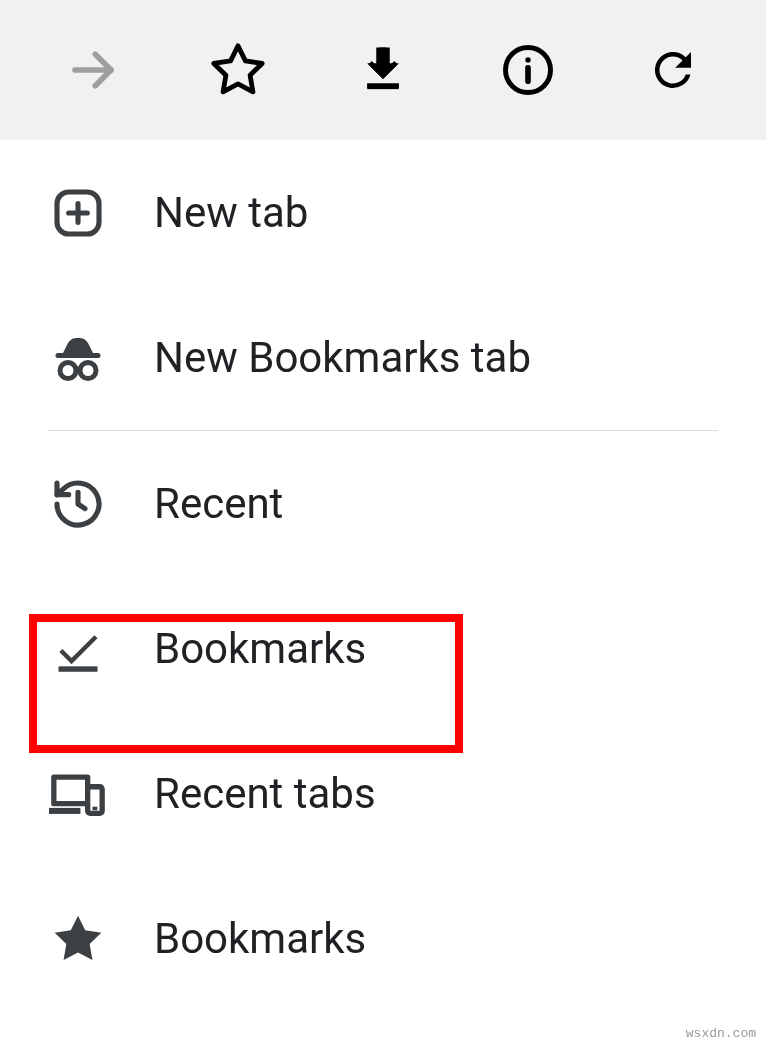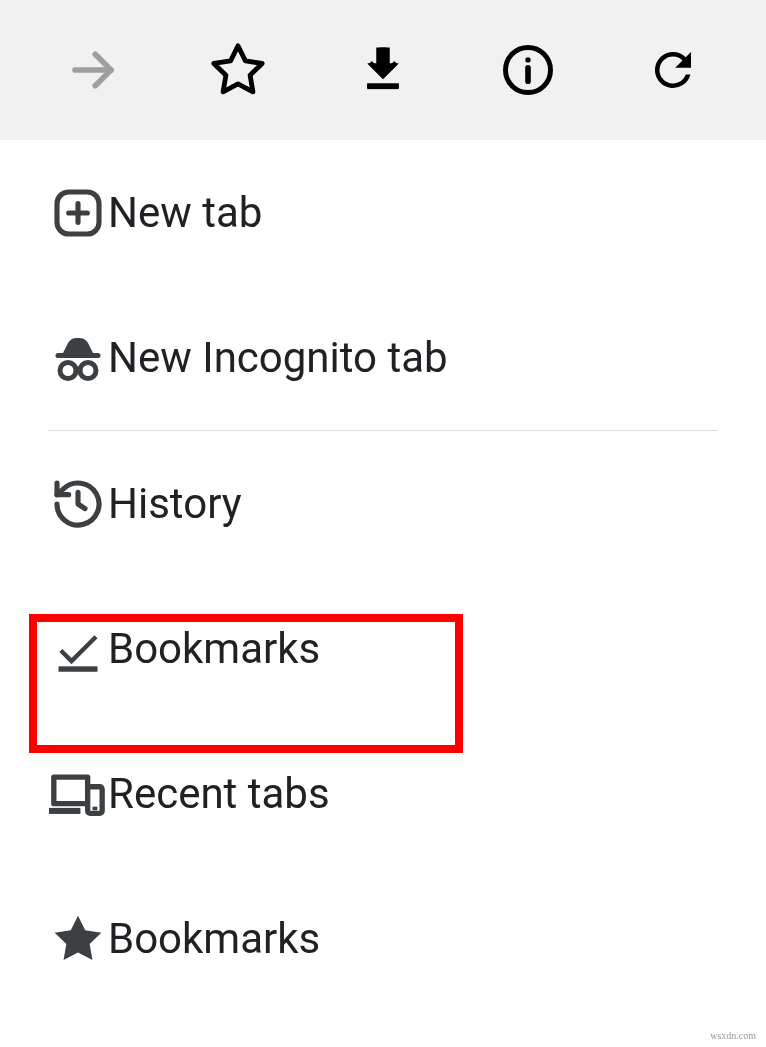--- a/index.html
+++ b/index.html
@@ -46,40 +46,41 @@
       width: 60px;
       height: 60px;
       display: flex;
       align-items: center;
       justify-content: center;
       flex-shrink: 0;
     }
     .menu-label {
       font-size: 42px;
       color: #202124;
+      margin-left: 46px;
       font-weight: 400;
     }
     .divider {
       height: 1px;
       background: #dadada;
       margin: 0 48px;
     }
     .highlight-box {
       position: absolute;
       border: 8px solid #ff0000;
       pointer-events: none;
       z-index: 10;
     }
     .watermark {
       position: absolute;
       bottom: 6px;
       right: 10px;
-      font-size: 10px;
+      font-size: 13px;
       color: #999;
-      font-family: Liberation Serif, serif;
+      font-family: Liberation Mono, monospace;
     }
   </style>
 </head>
 <body>
 
 <div class="toolbar">
   <div class="toolbar-btn">
     <span class="menu-icon">
       <svg width="54" height="54" viewBox="0 0 24 24" fill="none" stroke="#9e9e9e" stroke-width="2.5" stroke-linecap="round" stroke-linejoin="round">
         <line x1="4" y1="12" x2="20" y2="12"></line>
@@ -138,34 +139,34 @@
   <div class="menu-item">
     <span class="menu-icon">
       <svg width="60" height="60" viewBox="0 0 24 24" fill="#3c4043">
         <path d="M12 4c-2 0-3 .5-4 2l-2 4h12l-2-4c-1-1.5-2-2-4-2z"></path>
         <rect x="3" y="10" width="18" height="2" rx="1"></rect>
         <circle cx="8" cy="17" r="3.2" fill="none" stroke="#3c4043" stroke-width="2"></circle>
         <circle cx="16" cy="17" r="3.2" fill="none" stroke="#3c4043" stroke-width="2"></circle>
         <path d="M11 17c.5-.8 1.5-.8 2 0" fill="none" stroke="#3c4043" stroke-width="2"></path>
       </svg>
     </span>
-    <span class="menu-label">New Incognito tab</span>
+    <span class="menu-label">New Bookmarks tab</span>
   </div>
 
   <div class="divider"></div>
 
   <div class="menu-item">
     <span class="menu-icon">
       <svg width="56" height="56" viewBox="0 0 24 24" fill="none" stroke="#3c4043" stroke-width="2.2" stroke-linecap="round" stroke-linejoin="round">
         <path d="M3 12a9 9 0 1 0 2.64-6.36L3 8"></path>
         <polyline points="3 3 3 8 8 8"></polyline>
         <polyline points="12 7 12 12 15 14"></polyline>
       </svg>
     </span>
-    <span class="menu-label">History</span>
+    <span class="menu-label">Recent</span>
   </div>
 
   <div class="menu-item">
     <span class="menu-icon">
       <svg width="52" height="52" viewBox="0 0 24 24" fill="#3c4043">
         <polygon points="9 16.2 4.8 12 3.4 13.4 9 19 21 7 19.6 5.6"></polygon>
         <rect x="3" y="20" width="18" height="2.5"></rect>
       </svg>
     </span>
     <span class="menu-label">Bookmarks</span>

